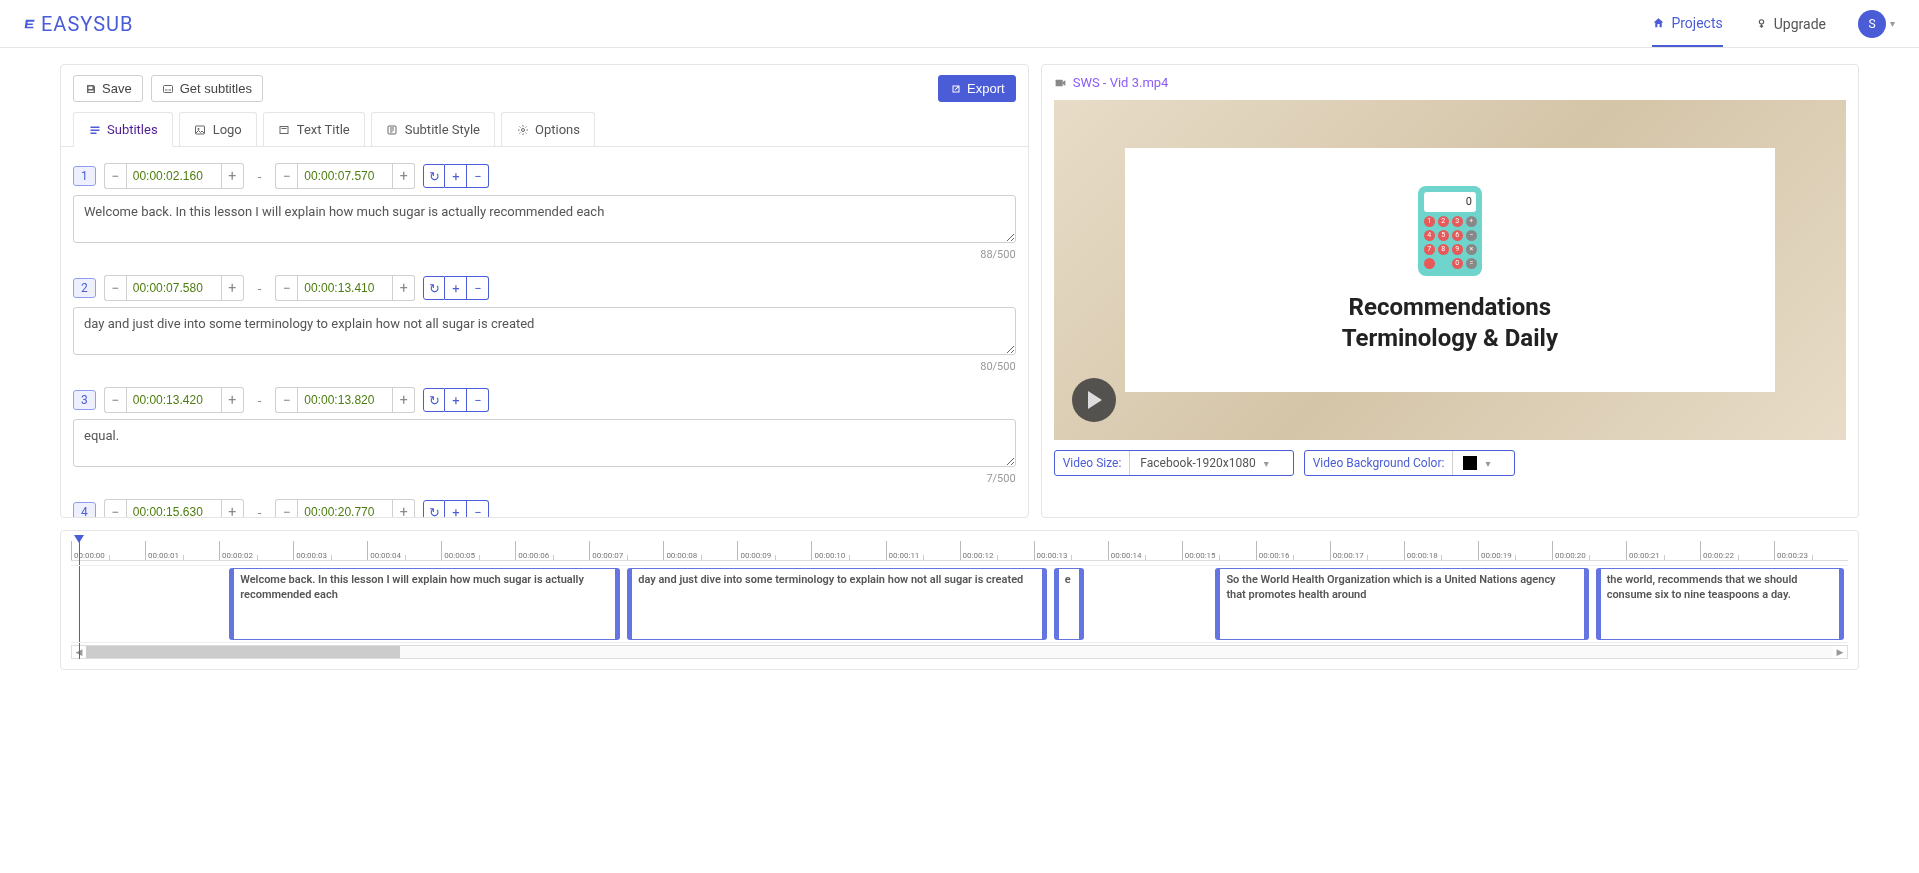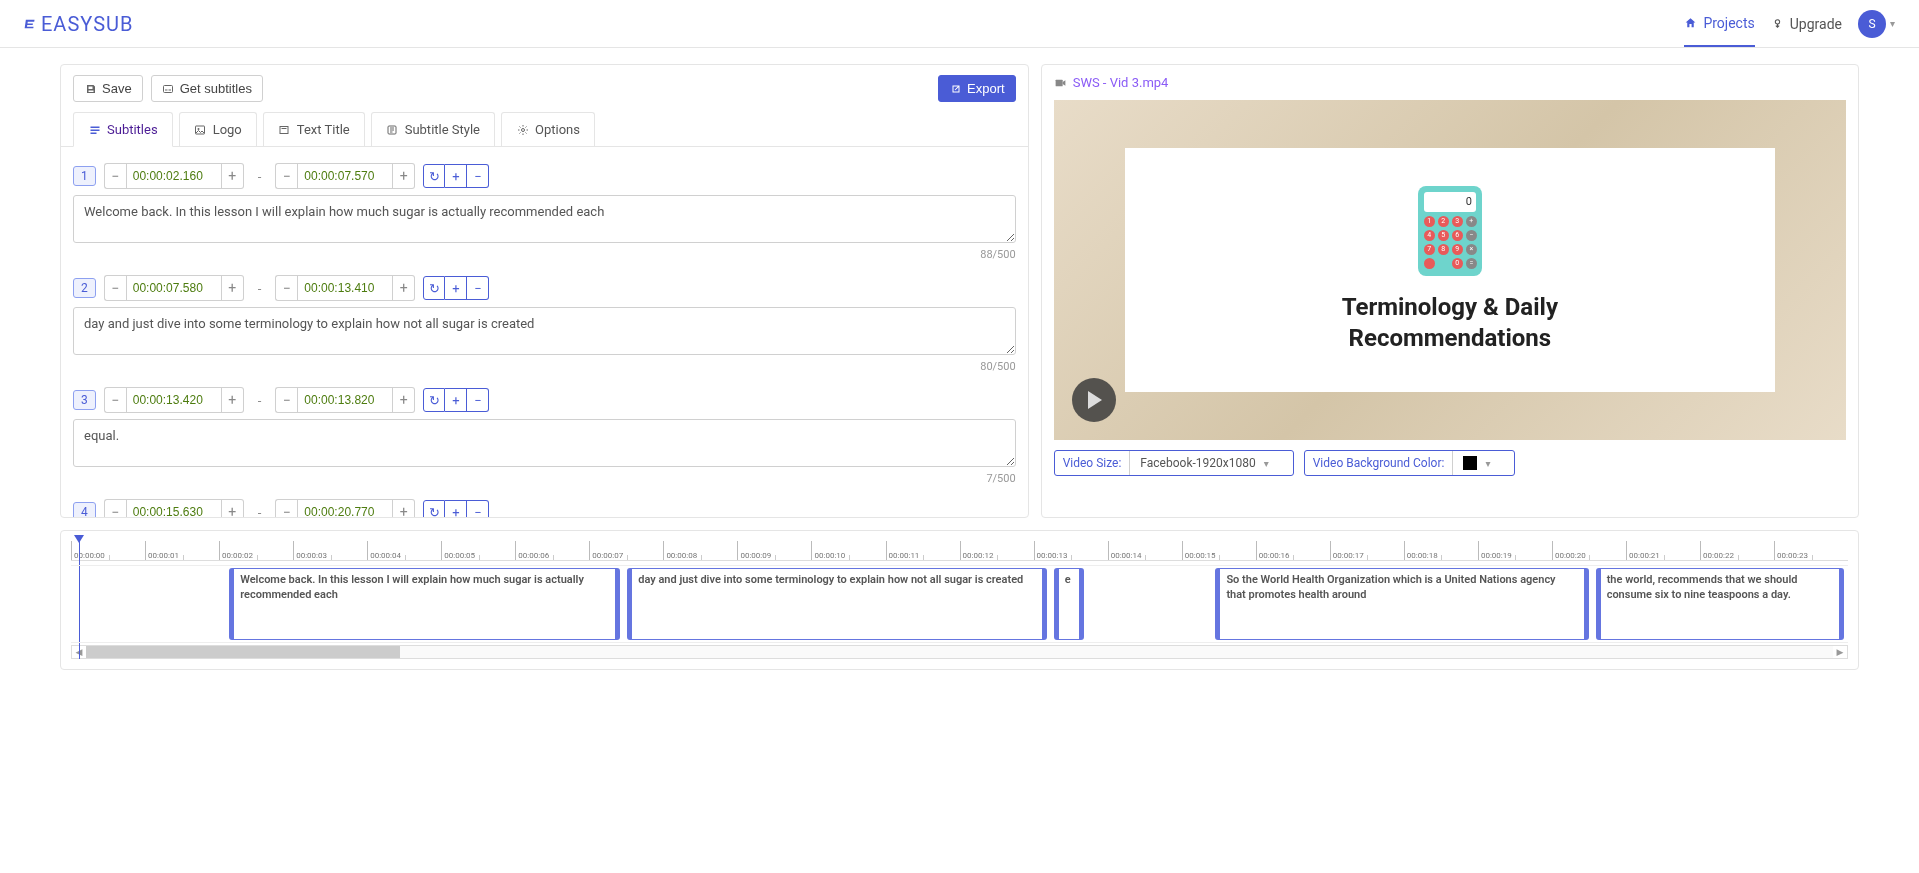--- a/index.html
+++ b/index.html
@@ -2,21 +2,21 @@
 <html><head>
 <meta charset="utf-8">
 <style>
 * { box-sizing: border-box; margin: 0; padding: 0; }
 body { font-family: -apple-system, BlinkMacSystemFont, "Segoe UI", Roboto, sans-serif; font-size: 13px; color: #333; background: #fff; }
 
 
 .top-header { display: flex; align-items: center; justify-content: space-between; padding: 8px 24px; border-bottom: 1px solid #e5e5e5; height: 48px; }
 .logo { display: flex; align-items: center; gap: 4px; font-weight: 400; font-size: 20px; color: #4a5cd6; letter-spacing: 1px; }
 .logo-icon { width: 26px; height: 26px; position: relative; }
-.header-right { display: flex; align-items: center; gap: 16px; }
+.header-right { display: flex; align-items: center; gap: 32px; }
 .header-link { display: flex; align-items: center; gap: 6px; color: #4a5cd6; font-size: 14px; text-decoration: none; cursor: pointer; padding-bottom: 14px; margin-bottom: -14px; border-bottom: 2px solid #4a5cd6; }
 .header-link.plain { color: #555; border-bottom: none; }
 .avatar { width: 28px; height: 28px; border-radius: 50%; background: #4a5cd6; color: #fff; display: flex; align-items: center; justify-content: center; font-size: 12px; cursor: pointer; }
 .avatar-wrap { display: flex; align-items: center; gap: 4px; cursor: pointer; }
 
 
 .main-wrap { padding: 16px 60px; display: flex; flex-direction: column; gap: 12px; }
 .top-panels { display: flex; gap: 12px; }
 .left-panel { flex: 1.22; border: 1px solid #e5e5e5; border-radius: 4px; background: #fff; display: flex; flex-direction: column; }
 .right-panel { flex: 1; border: 1px solid #e5e5e5; border-radius: 4px; background: #fff; padding: 10px 12px; display: flex; flex-direction: column; gap: 10px; }
@@ -338,22 +338,22 @@
               <div class="calc-key">7</div>
                 <div class="calc-key">8</div>
                 <div class="calc-key">9</div>
                 <div class="calc-key gray">×</div>
               <div class="calc-key" style="grid-column:span 2;border-radius:6px;"></div>
                 <div class="calc-key">0</div>
                 <div class="calc-key gray">=</div>
             </div>
           </div>
           <div class="slide-title">
+            <div>Recommendations</div>
             <div>Terminology &amp; Daily</div>
-            <div>Recommendations</div>
           </div>
         </div>
         <div class="play-button">
           <div class="play-triangle"></div>
         </div>
       </div>
       <div class="video-controls">
         <div class="ctrl-group">
           <div class="ctrl-label">Video Size:</div>
           <div class="ctrl-select">

